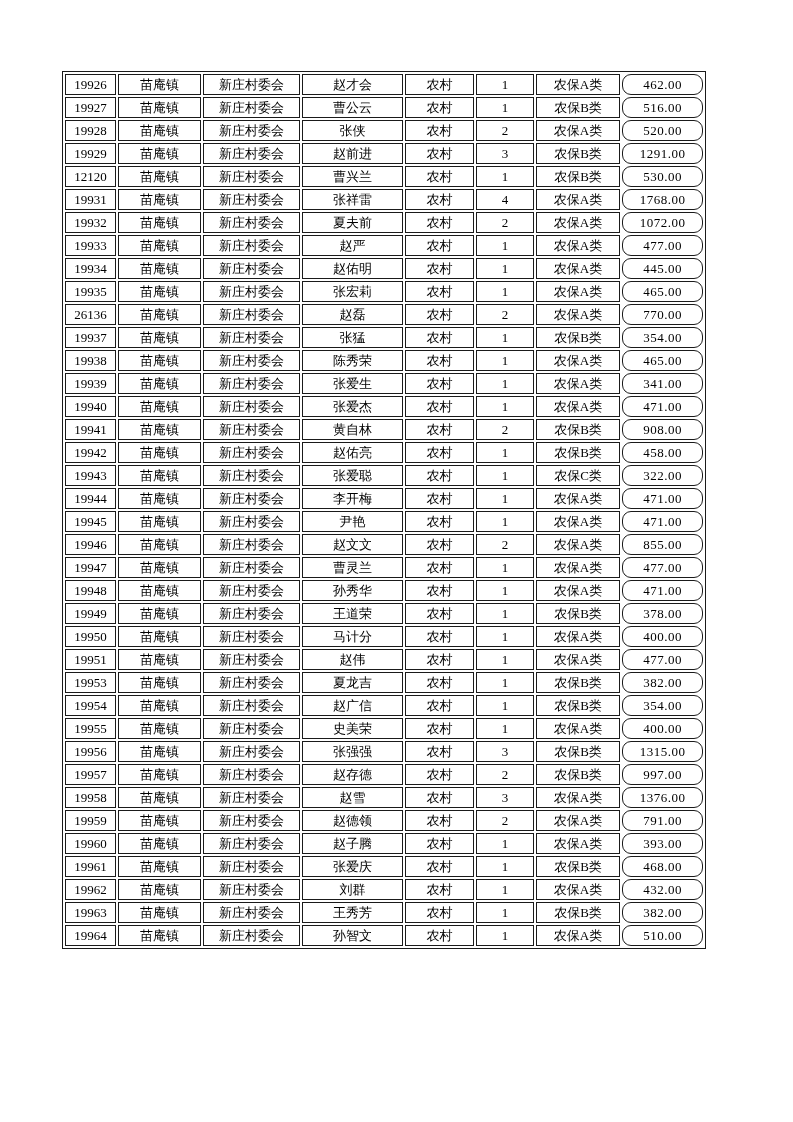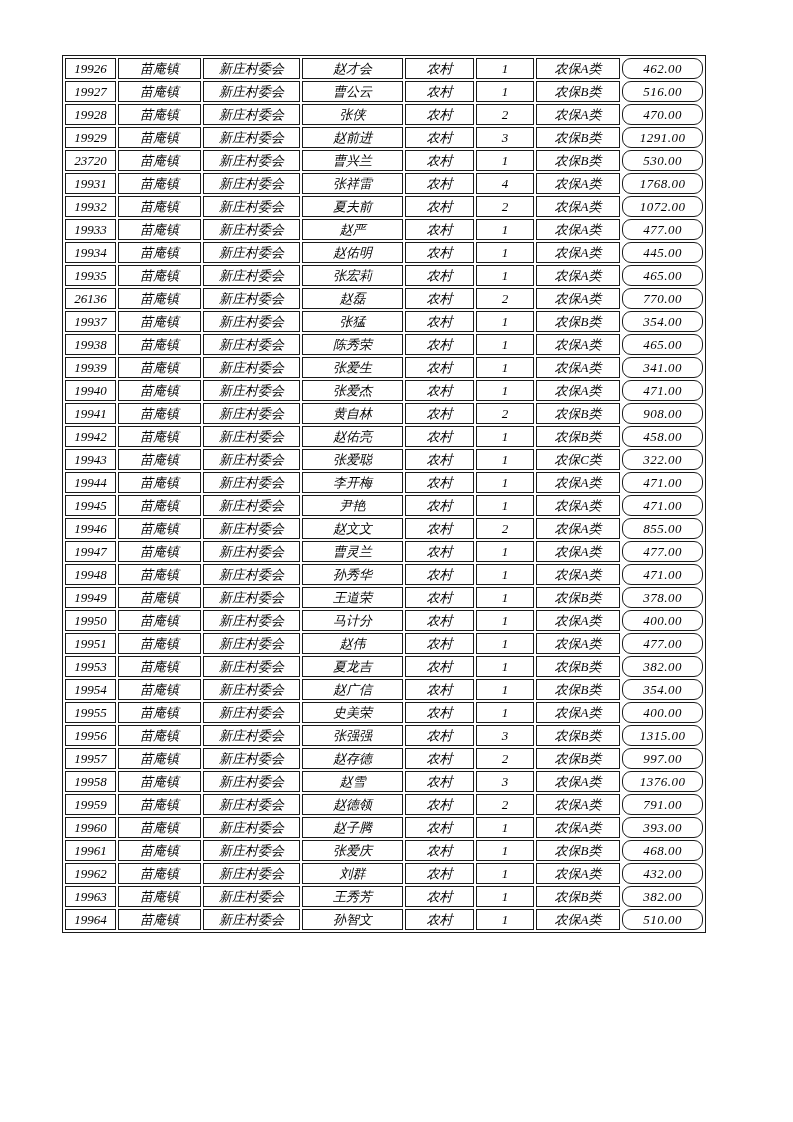--- a/index.html
+++ b/index.html
@@ -16,28 +16,27 @@
   .page {
     position: relative;
     width: 793px;
     height: 1122px;
     background: #ffffff;
     overflow: hidden;
   }
   table.grid {
     position: absolute;
     left: 62px;
-    top: 55px;
+    top: 71px;
     width: 642px;
     table-layout: fixed;
     border-collapse: separate;
     border-spacing: 2px;
     border: 1px solid #1a1a1a;
     background: #ffffff;
-    font-style: italic;
   }
   table.grid td {
     box-sizing: border-box;
     border: 1px solid #1a1a1a;
     height: 21px;
     line-height: 19px;
     font-size: 13px;
     text-align: center;
     vertical-align: middle;
     padding: 0 2px;
@@ -92,34 +91,34 @@
           <td class="amount">516.00</td>
         </tr>
         <tr>
           <td>19928</td>
           <td>苗庵镇</td>
           <td>新庄村委会</td>
           <td>张侠</td>
           <td>农村</td>
           <td>2</td>
           <td>农保A类</td>
-          <td class="amount">470.00</td>
+          <td class="amount">520.00</td>
         </tr>
         <tr>
           <td>19929</td>
           <td>苗庵镇</td>
           <td>新庄村委会</td>
           <td>赵前进</td>
           <td>农村</td>
           <td>3</td>
           <td>农保B类</td>
           <td class="amount">1291.00</td>
         </tr>
         <tr>
-          <td>23720</td>
+          <td>12120</td>
           <td>苗庵镇</td>
           <td>新庄村委会</td>
           <td>曹兴兰</td>
           <td>农村</td>
           <td>1</td>
           <td>农保B类</td>
           <td class="amount">530.00</td>
         </tr>
         <tr>
           <td>19931</td>

